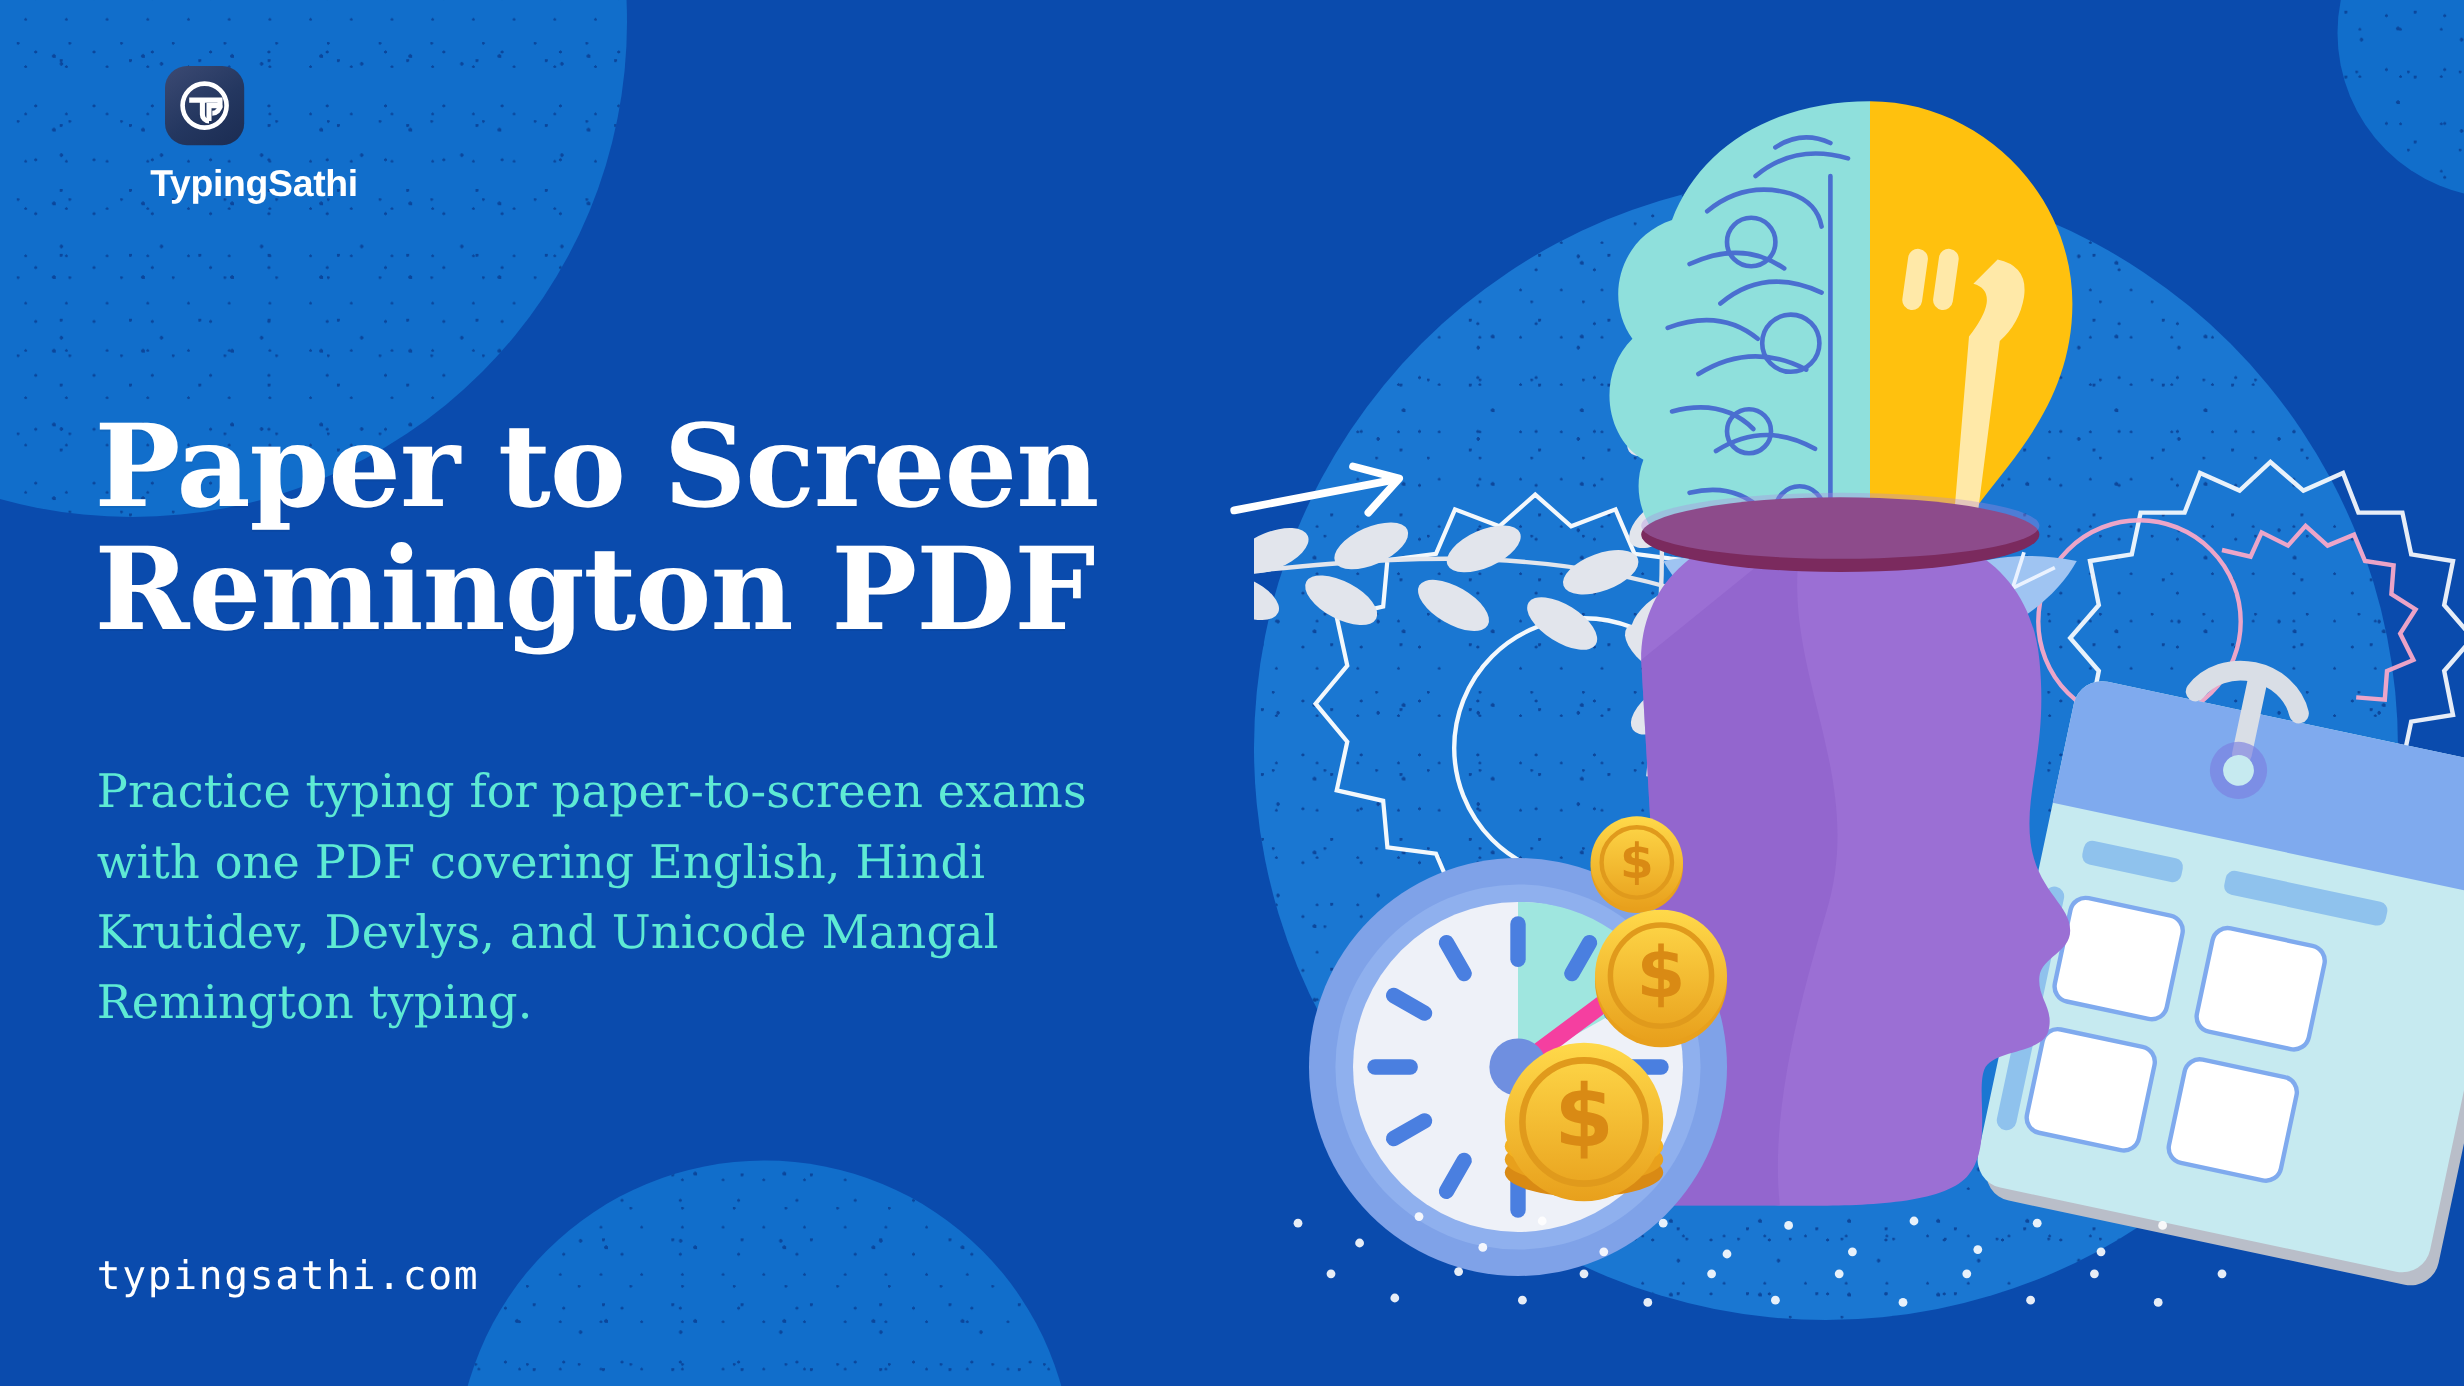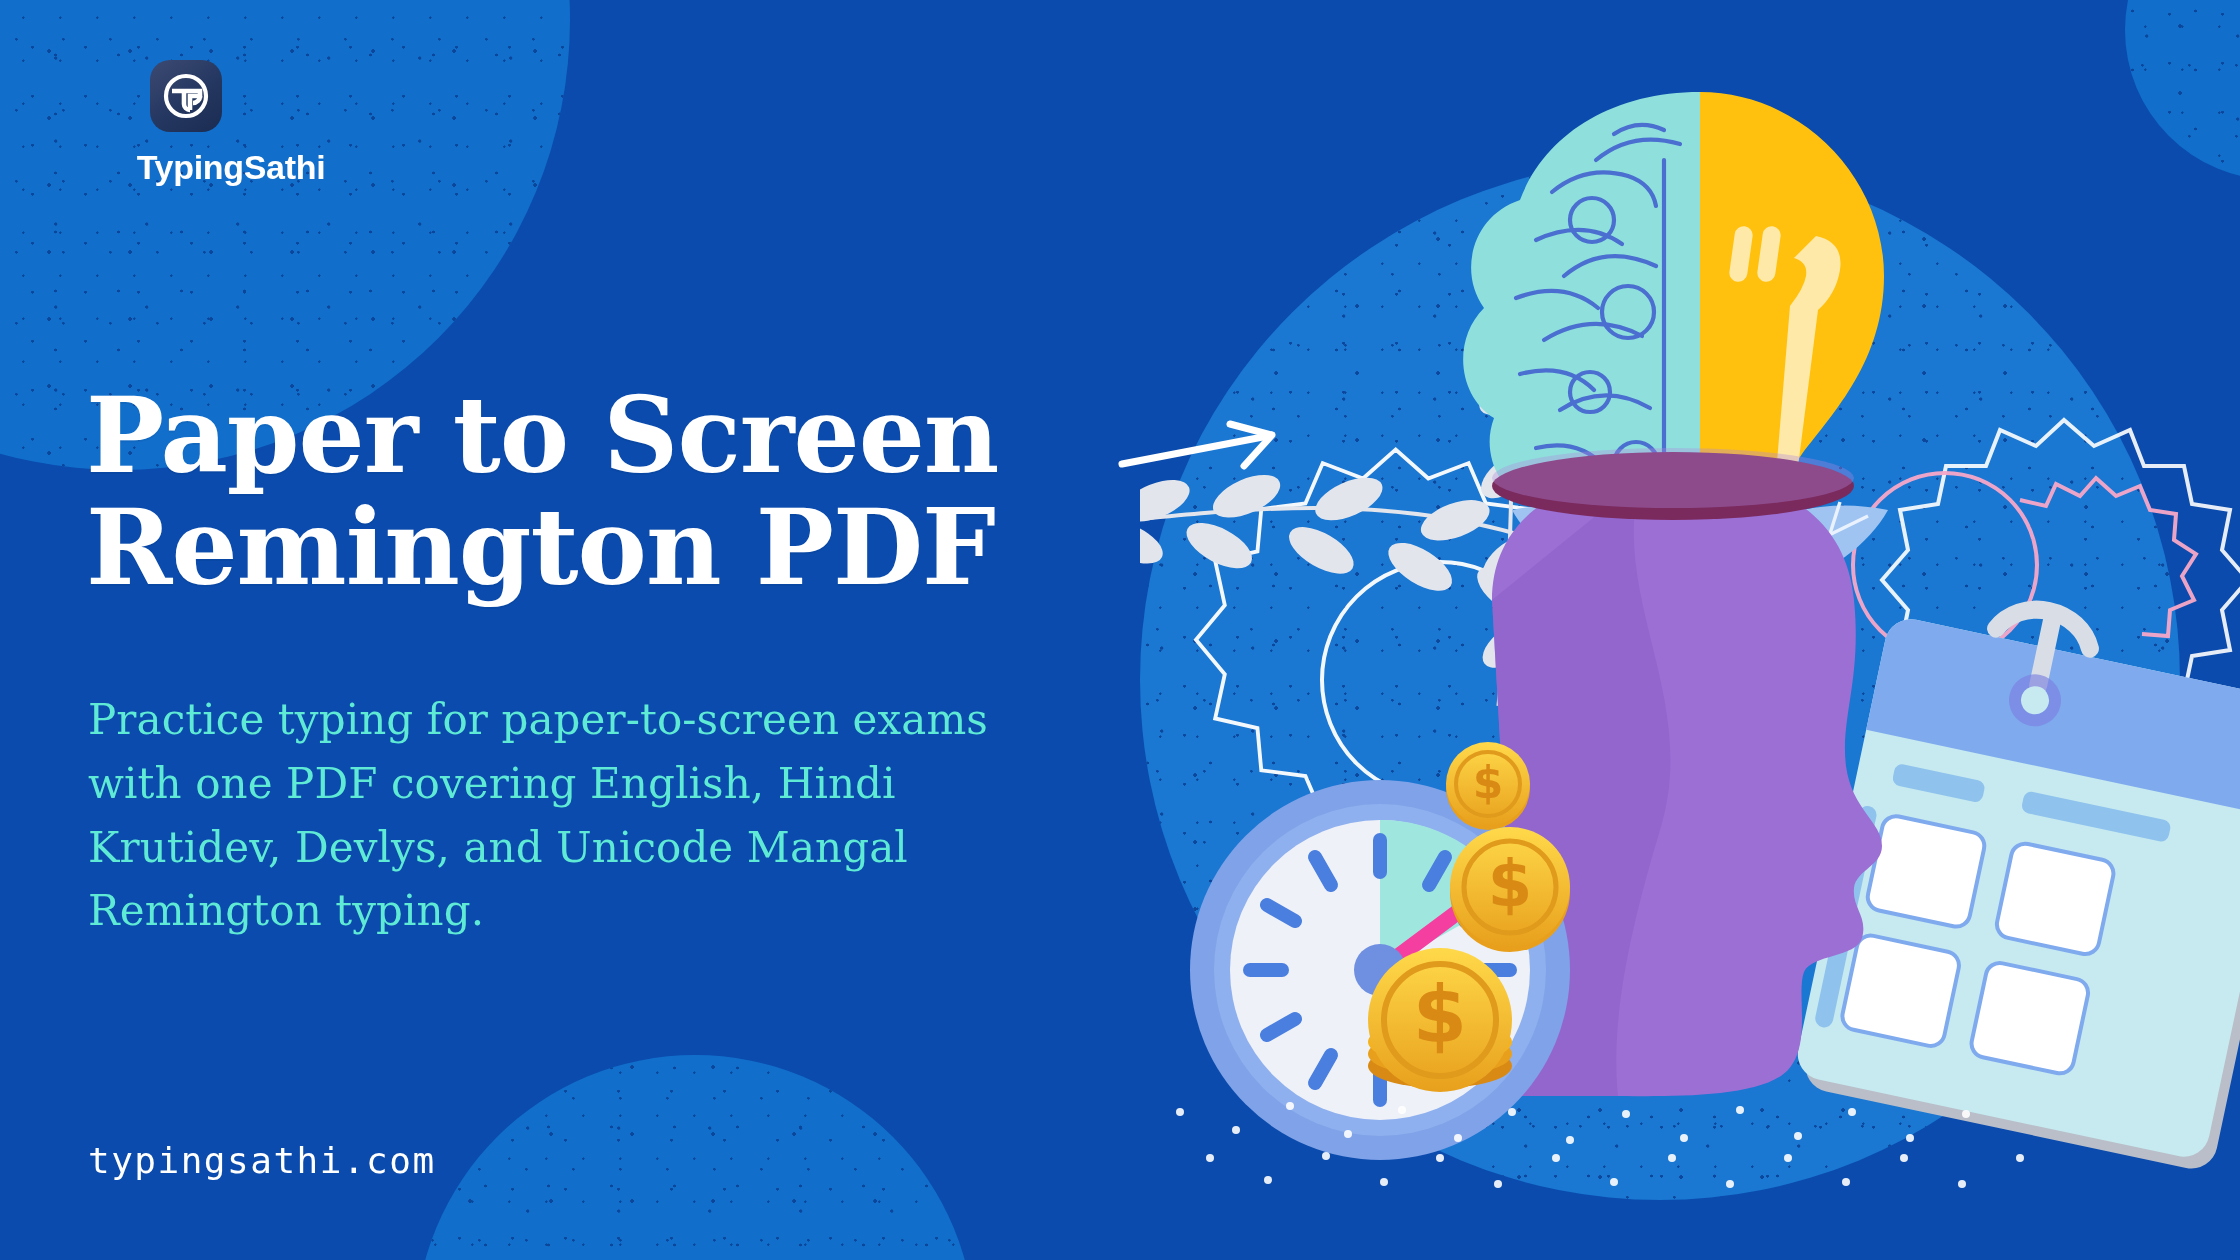--- a/index.html
+++ b/index.html
@@ -67,21 +67,20 @@
 
   .headline{
     position:absolute;left:86px;top:368px;width:1060px;
     color:#FFFFFF;
     font-family:"DejaVu Serif", serif;
     font-weight:700;
     font-size:104px;
     line-height:1.08;
     letter-spacing:-1px;
     text-shadow:0 2px 0 rgba(0,0,0,.05);
-    margin-top:12px;
   }
   .headline .line{display:block;white-space:nowrap;}
 
   .headline-arrow{
     position:absolute;left:1118px;top:418px;
     width:170px;height:80px;
   }
 
   .subhead{
     position:absolute;left:88px;top:688px;width:990px;

